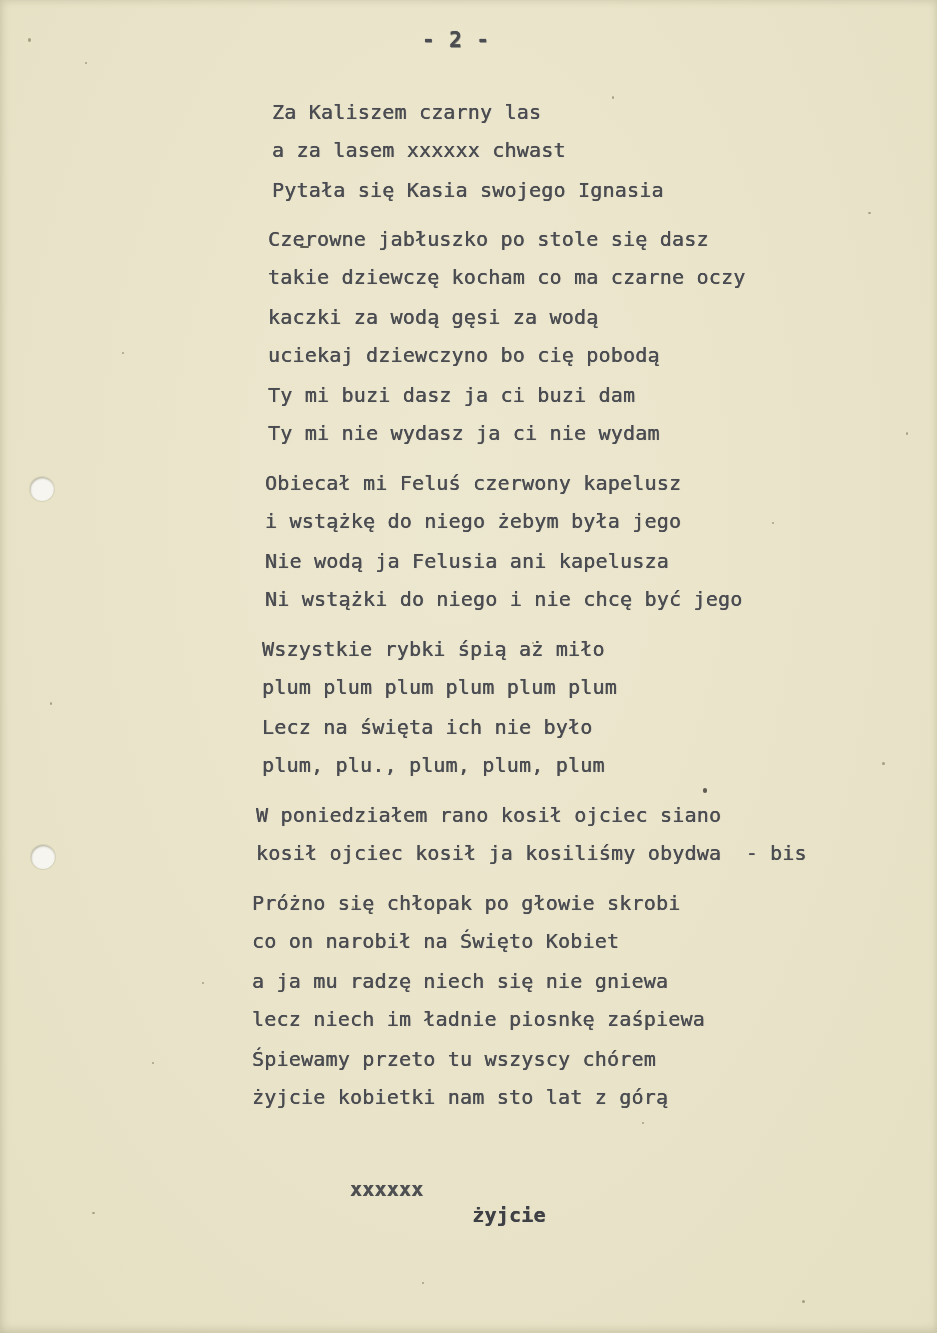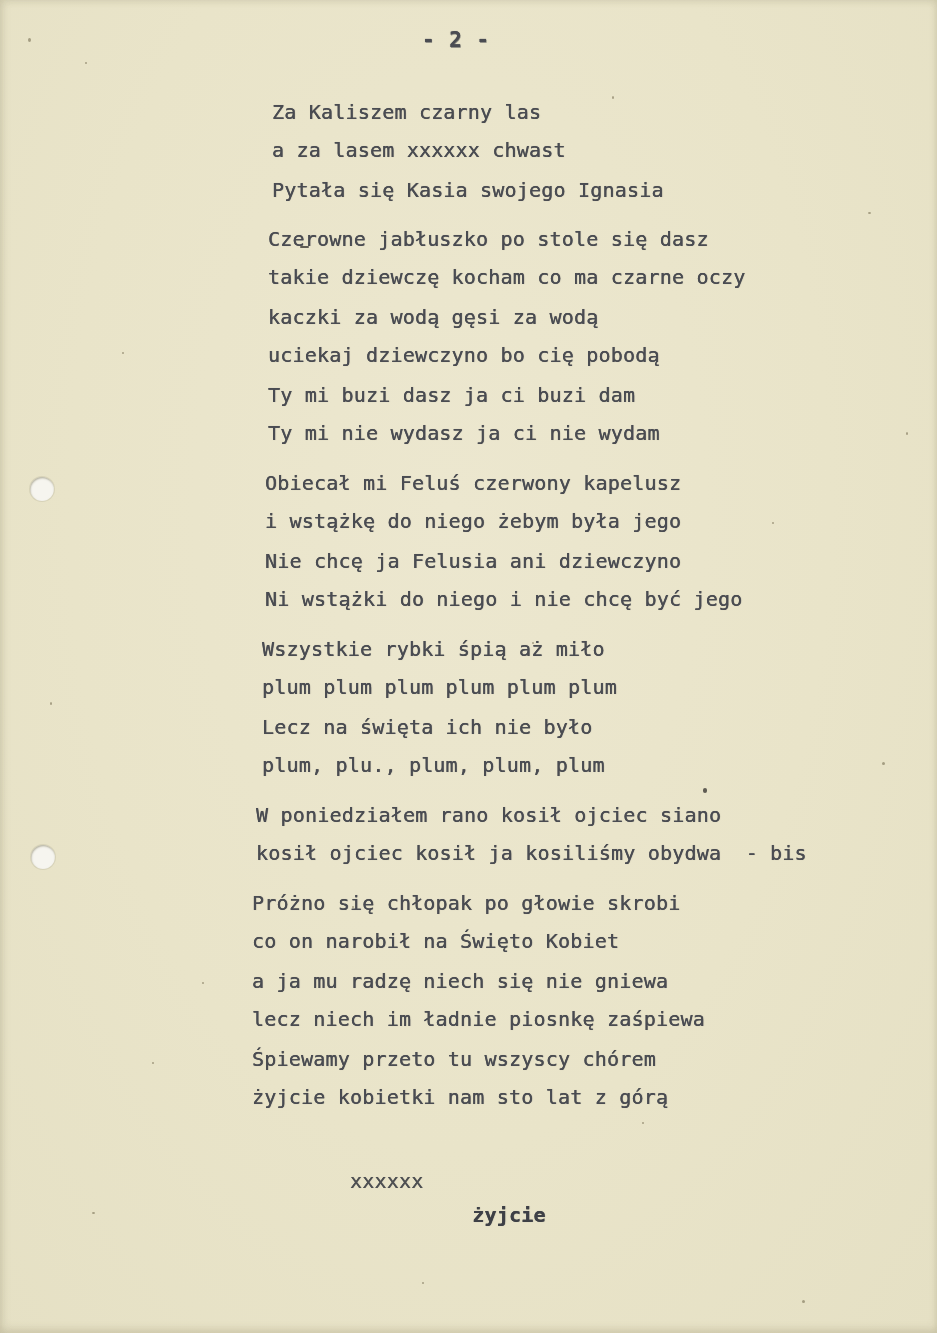--- a/index.html
+++ b/index.html
@@ -63,22 +63,22 @@
   
   .struck {
     position: relative;
     display: inline-block;
     font-weight: bold;
     color: #3e4046;
   }
   .struck .over-x {
     position: absolute;
     left: 0;
-    top: 5px;
-    font-weight: normal;
+    top: 13px;
+    font-weight: bold;
     letter-spacing: 0.2px;
     opacity: 0.9;
   }
   .hole {
     position: absolute;
     width: 24px;
     height: 24px;
     border-radius: 50%;
     background: #f6f5ef;
     box-shadow:
@@ -115,21 +115,21 @@
       <div class="line">takie dziewczę kocham co ma czarne oczy</div>
       <div class="line">kaczki za wodą gęsi za wodą</div>
       <div class="line">uciekaj dziewczyno bo cię pobodą</div>
       <div class="line">Ty mi buzi dasz ja ci buzi dam</div>
       <div class="line">Ty mi nie wydasz ja ci nie wydam</div>
     </div>
 
     <div class="stanza">
       <div class="line">Obiecał mi Feluś czerwony kapelusz</div>
       <div class="line">i wstążkę do niego żebym była jego</div>
-      <div class="line">Nie chcę ja Felusia ani dziewczyno</div>
+      <div class="line">Nie wodą ja Felusia ani kapelusza</div>
       <div class="line">Ni wstążki do niego i nie chcę być jego</div>
     </div>
 
     <div class="stanza">
       <div class="line">Wszystkie rybki śpią aż miło</div>
       <div class="line">plum plum plum plum plum plum</div>
       <div class="line">Lecz na święta ich nie było</div>
       <div class="line">plum, plu., plum, plum, plum</div>
     </div>
 

